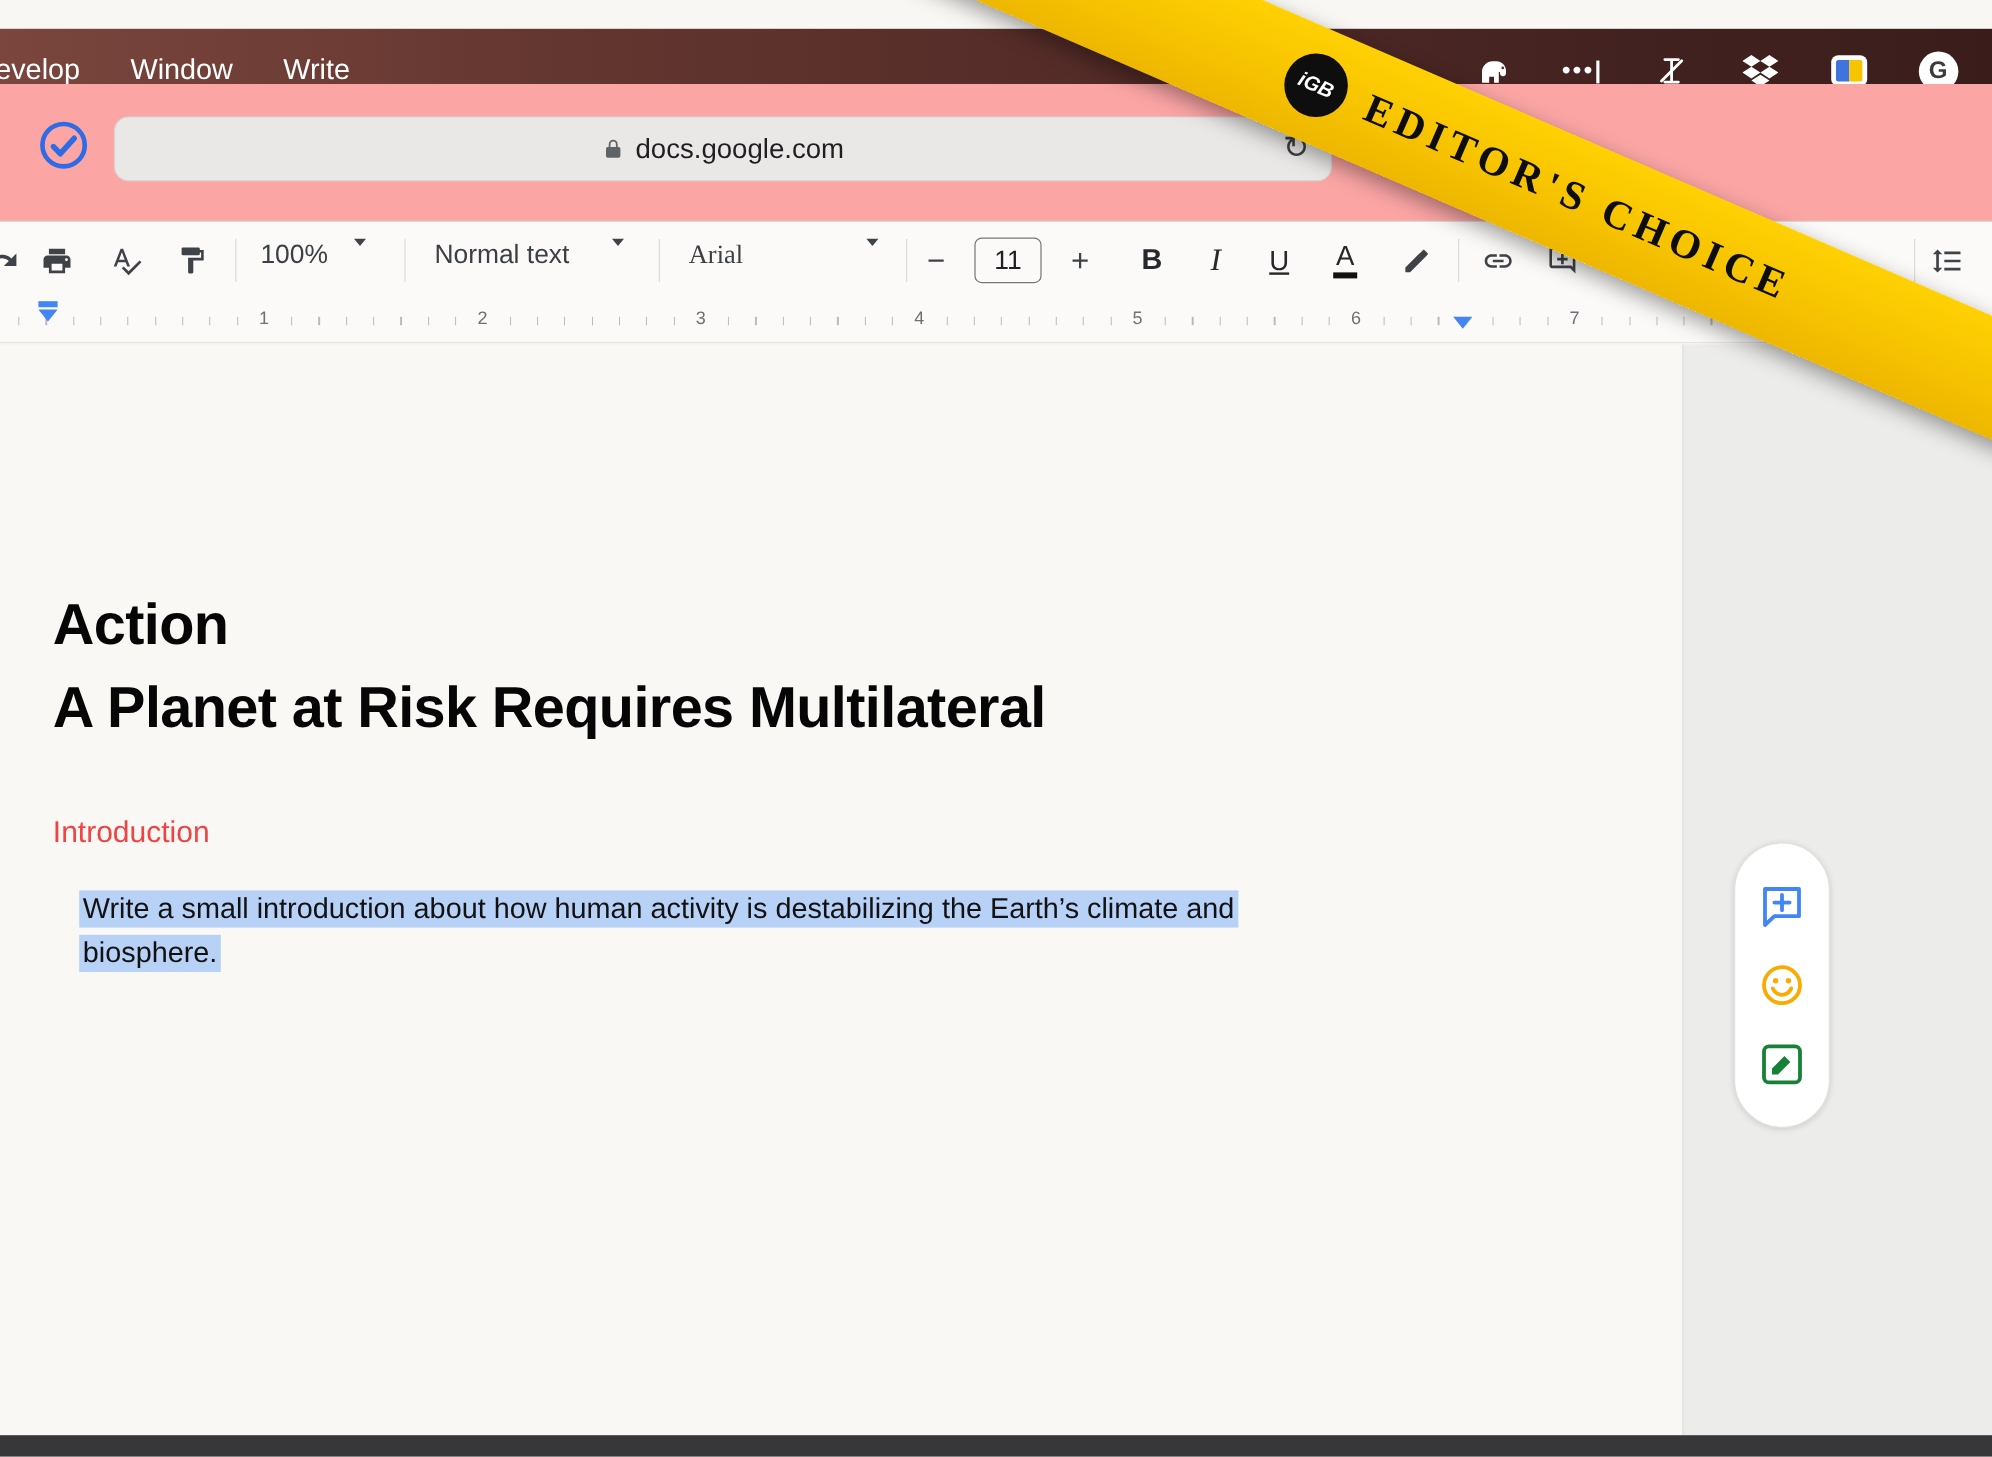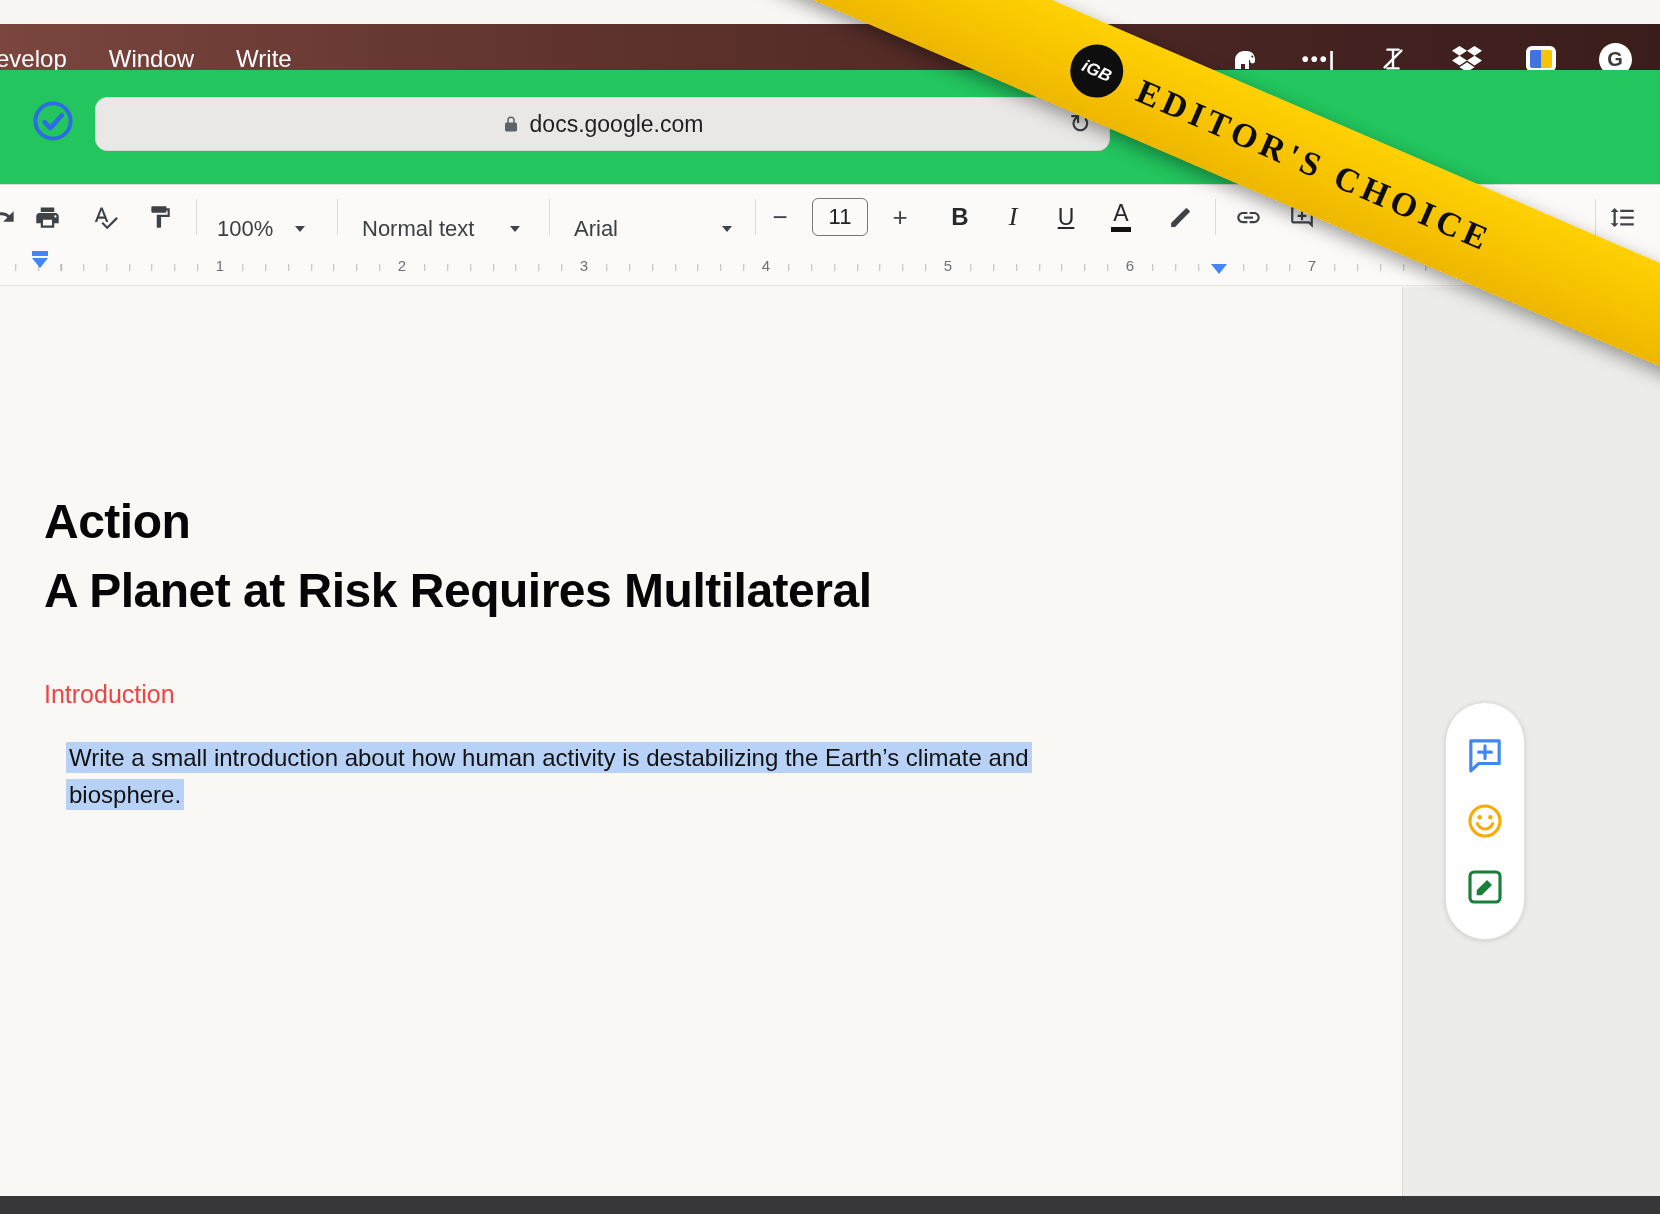--- a/index.html
+++ b/index.html
@@ -26,36 +26,36 @@
     transform:rotate(23.4deg); background:linear-gradient(180deg,#ffd103 0%,#f6c200 60%,#eeb700 100%);
     box-shadow:0 6px 18px rgba(0,0,0,.38); z-index:60; }
   .banner-badge { position:absolute; left:326px; top:21px; width:53px; height:53px; border-radius:50%;
     background:#0e0e0e; color:#fff; display:flex; align-items:center; justify-content:center;
     font-style:italic; font-weight:700; font-size:17px; }
   .banner-text { position:absolute; left:398px; top:50%; transform:translateY(-50%);
     font-family:"Liberation Serif", serif; font-weight:700; font-size:34px; letter-spacing:5px;
     color:#0d0d0d; white-space:nowrap; }
 
   
-  .browser-row { position:absolute; top:70px; left:0; right:0; height:115px; background:#22c55e;
+  .browser-row { position:absolute; top:70px; left:0; right:0; height:115px; background:#fca5a5;
     border-bottom:1px solid #dbdad8; }
   .tab-check { position:absolute; left:30px; top:28px; width:46px; height:46px; }
   .urlbar { position:absolute; left:95px; top:27px; width:1015px; height:54px; background:#e9e8e6;
     border:1px solid #d7d6d4; border-radius:12px; display:flex; align-items:center; justify-content:center;
     gap:10px; font-size:23px; color:#1f1f21; }
   .reload { position:absolute; right:18px; top:50%; transform:translateY(-50%);
     font-family:"DejaVu Sans", sans-serif; font-size:26px; color:#3c4043; line-height:1; }
 
   
   .docs-toolbar { position:absolute; top:185px; left:0; right:0; height:63px; background:#fbfaf8; }
   .tbi { position:absolute; top:14px; width:36px; height:36px; border-radius:6px;
     display:flex; align-items:center; justify-content:center; color:#3f4347; }
   .tb-divider { position:absolute; top:14px; width:1px; height:36px; background:#dcdbd9; }
-  .tb-drop { position:absolute; top:14px; height:36px; display:flex; align-items:center;
-    justify-content:space-between; padding:0 12px; font-size:22px; color:#3c4043; border-radius:6px;margin-top:12px; }
+  .tb-drop { position:absolute; top:14px; height:36px; display:flex; 
+    justify-content:space-between; padding:0 12px; font-size:22px; color:#3c4043; border-radius:6px; }
   .caret { width:0; height:0; border-left:5px solid transparent; border-right:5px solid transparent;
     border-top:6px solid #3f4347; margin-left:14px; }
   .size-box { position:absolute; top:13px; left:812px; width:56px; height:38px; border:1px solid #747775;
     border-radius:6px; display:flex; align-items:center; justify-content:center; font-size:22px; color:#202124; }
   .fmt { font-size:23px; color:#26282b; }
   .fmt.b { font-weight:700; font-size:24px; }
   .fmt.i { font-family:"Liberation Serif", serif; font-style:italic; font-size:26px; }
   .fmt.u { text-decoration:underline; }
   .acolor { display:flex; flex-direction:column; align-items:center; line-height:1; }
   .acolor .bar { width:20px; height:5px; background:#111; margin-top:2px; }
@@ -179,21 +179,21 @@
       <span class="caret"></span>
     </div>
     <span class="tb-divider" style="left:337px;"></span>
 
     <div class="tb-drop" style="left:350px; width:182px;">
       <span>Normal text</span>
       <span class="caret"></span>
     </div>
     <span class="tb-divider" style="left:549px;"></span>
 
-    <div class="tb-drop" style="left:562px; width:182px;">
+    <div class="tb-drop" style="left:562px; width:182px;font-family:Liberation Serif, serif;">
       <span>Arial</span>
       <span class="caret"></span>
     </div>
     <span class="tb-divider" style="left:755px;"></span>
 
     <span class="tbi" style="left:762px; font-size:26px;">
       <span>−</span>
     </span>
     <div class="size-box">
       <span>11</span>

